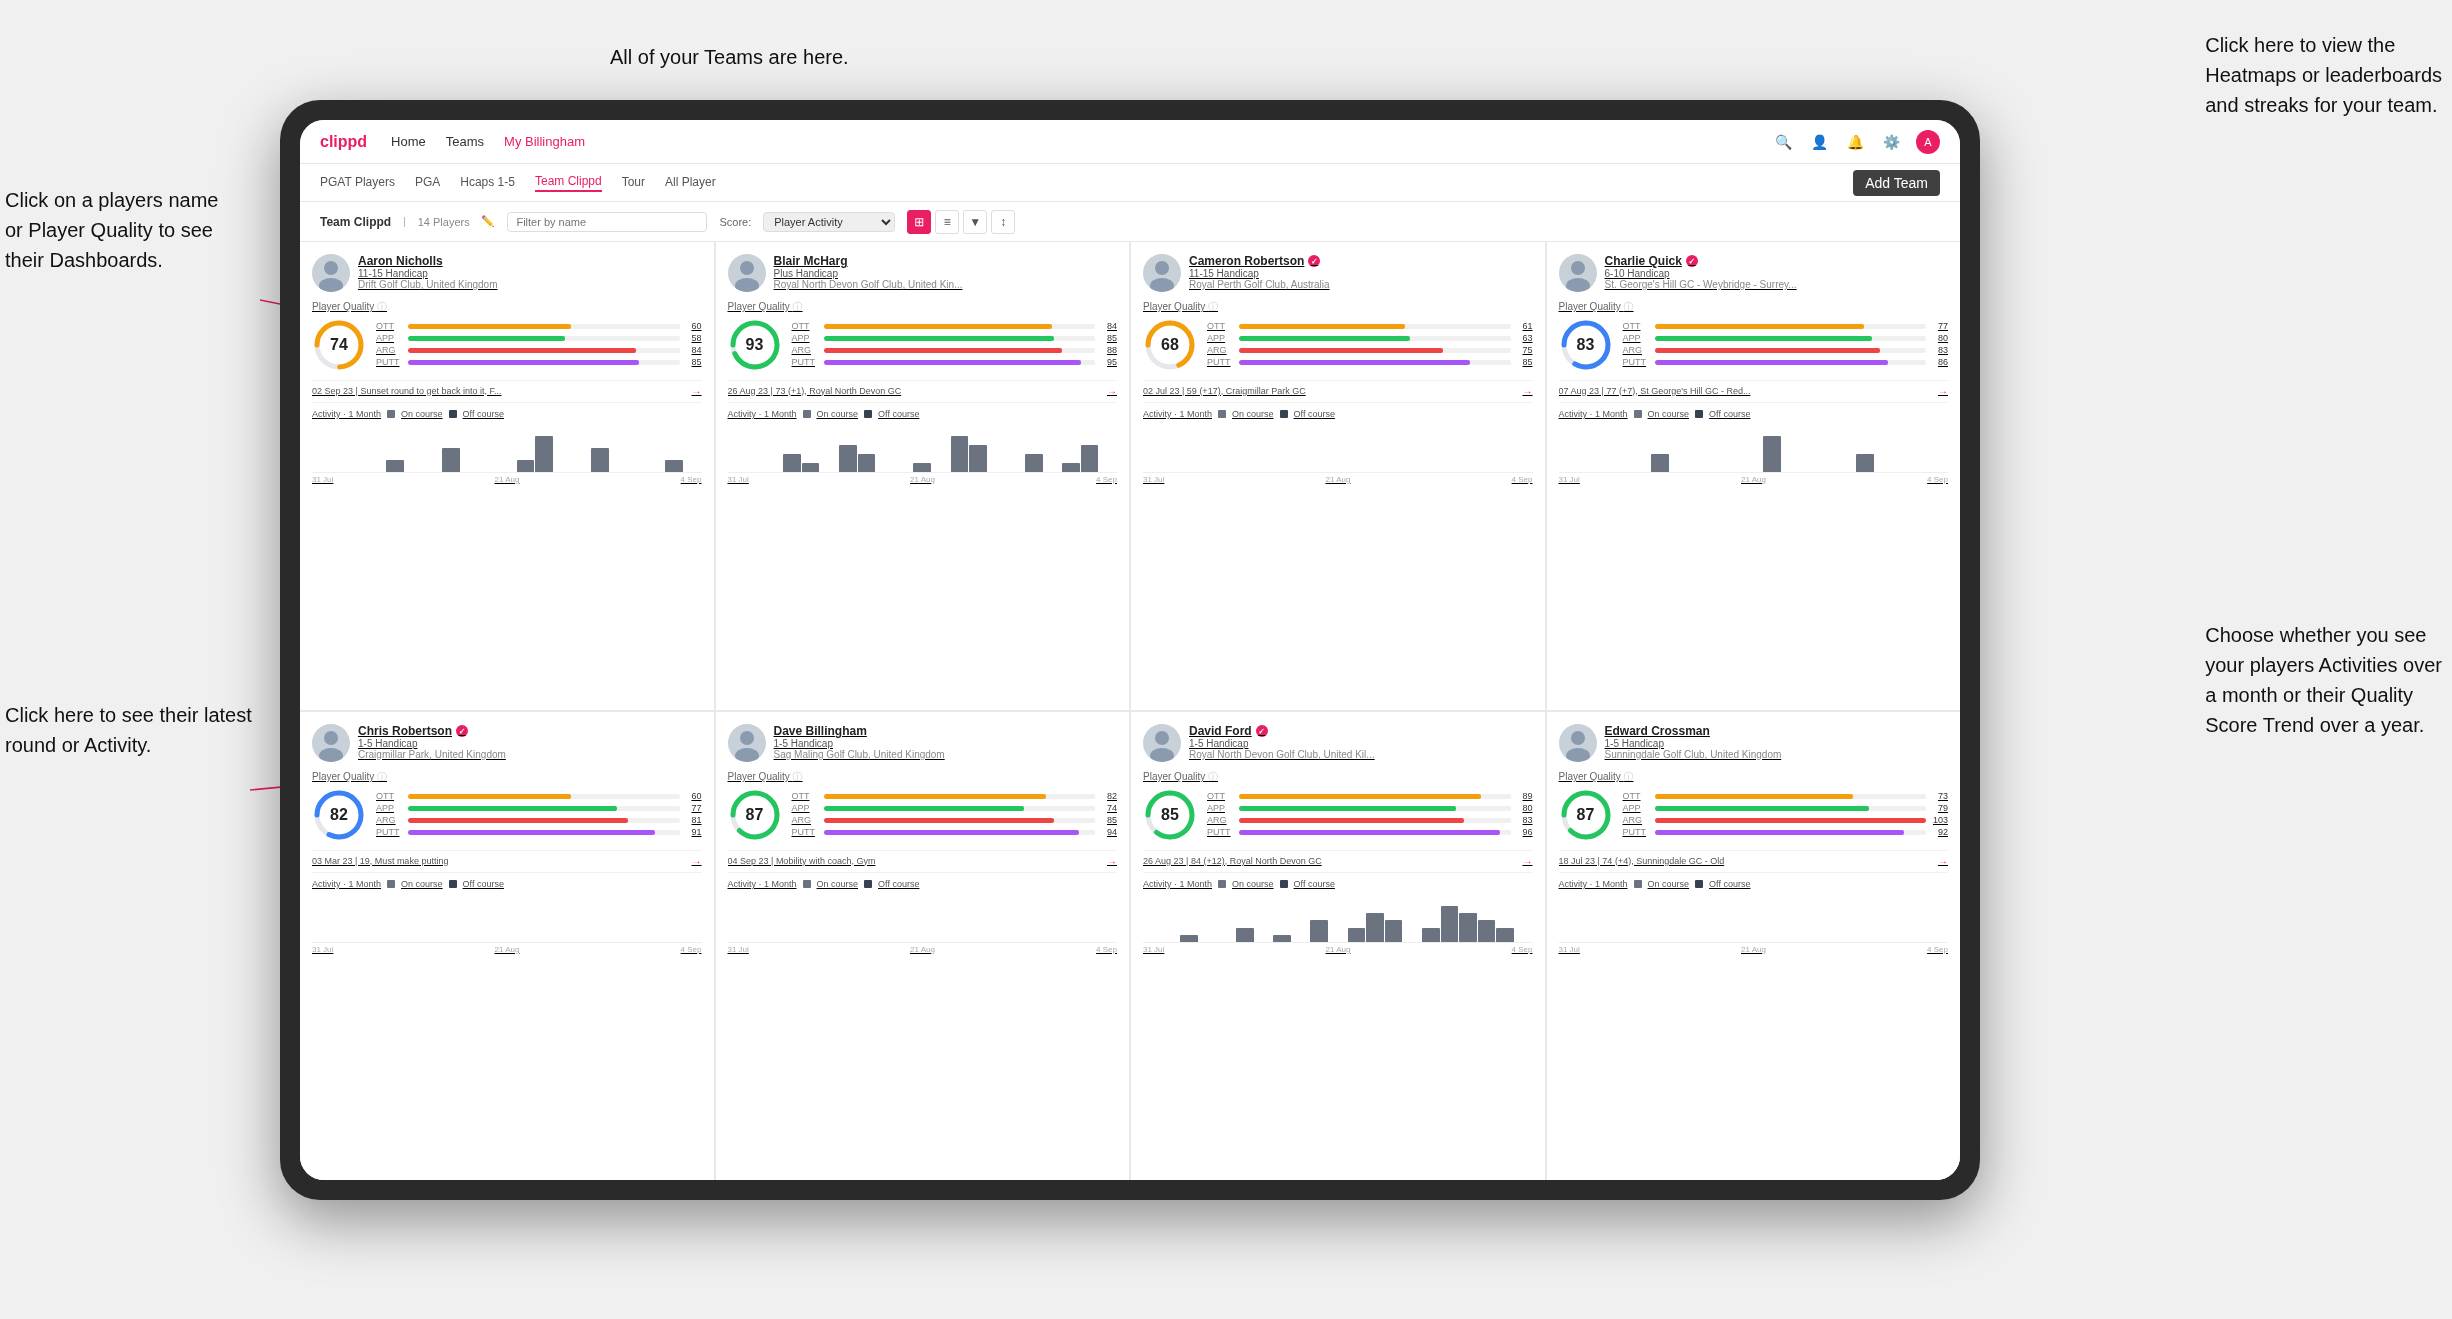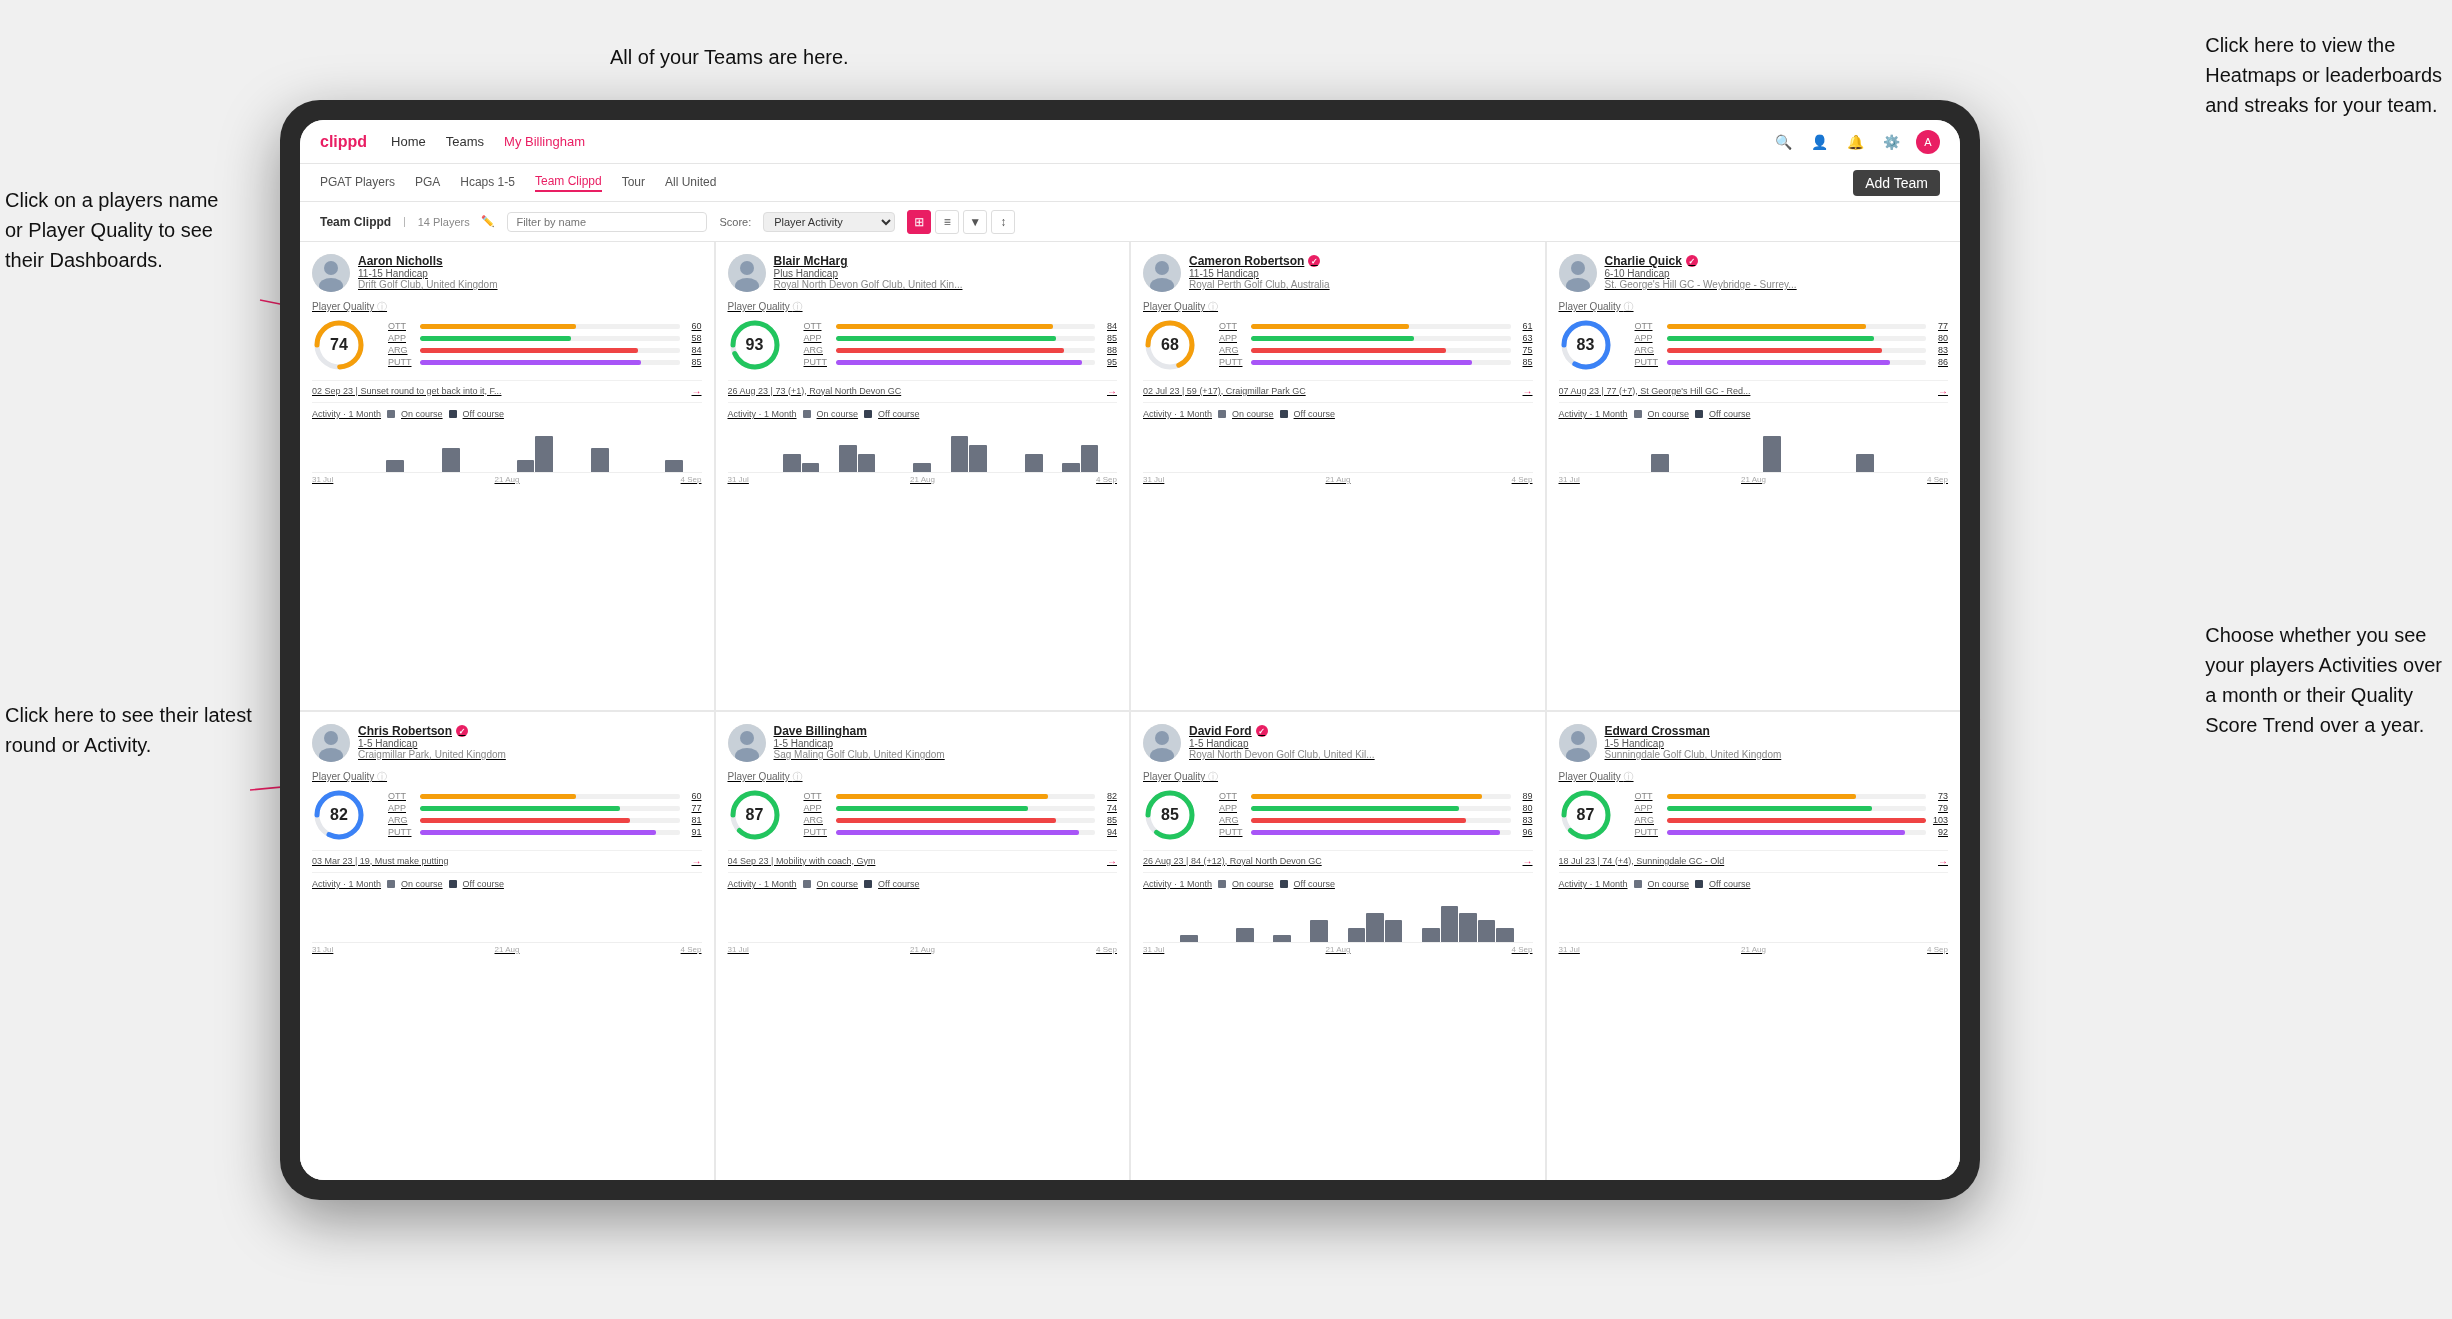--- a/index.html
+++ b/index.html
@@ -265,21 +265,20 @@
     }
     .stats-grid {
       flex: 1;
       font-size: 9px;
     }
     .stat-row {
       display: flex;
       align-items: center;
       gap: 4px;
       margin-bottom: 2px;
-      margin-left: 12px;
     }
     .stat-label {
       width: 28px;
       color: #888;
       font-size: 9px;
     }
     .stat-bar-container {
       flex: 1;
       height: 5px;
       background: #f0f0f0;
@@ -437,21 +436,21 @@
         <div class="nav-icon" style="background:#e91e63; border-radius:50%; color:white; font-size:11px;">A</div>
       </div>
     </div>
 
     <div class="sub-nav">
       <span class="sub-nav-item">PGAT Players</span>
       <span class="sub-nav-item">PGA</span>
       <span class="sub-nav-item">Hcaps 1-5</span>
       <span class="sub-nav-item active">Team Clippd</span>
       <span class="sub-nav-item">Tour</span>
-      <span class="sub-nav-item">All United</span>
+      <span class="sub-nav-item">All Player</span>
       <div class="add-team-btn">Add Team</div>
     </div>
 
     <div class="team-header">
       <span class="team-title">Team Clippd</span>
       <span style="font-size:10px;color:#aaa;">|</span>
       <span class="team-count">14 Players</span>
       <span class="team-edit-icon">✏️</span>
       <input class="filter-input" type="text" placeholder="Filter by name" style="">
       <span class="show-label">Score:</span>

